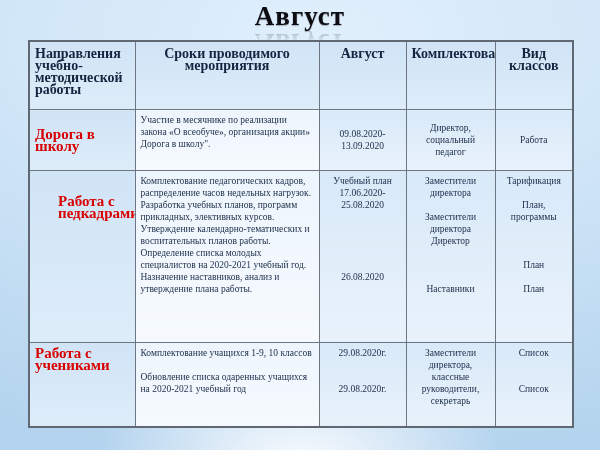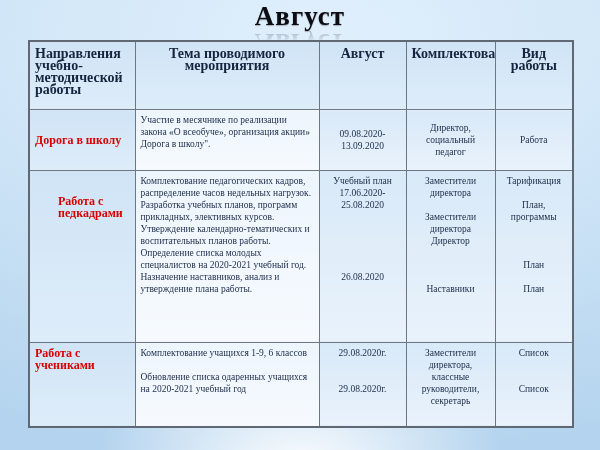--- a/index.html
+++ b/index.html
@@ -47,21 +47,21 @@
   .bg-blue  { background:linear-gradient(180deg,#d0e4f6 0%,#ddecf9 100%); }
   .bg-mid   { background:linear-gradient(180deg,#d8e9f8 0%,#e9f2fb 100%); }
   .bg-white { background:linear-gradient(180deg,#edf5fd 0%,#f6fafe 100%);margin-left:34px; }
 
   .hd { font-weight:bold; vertical-align:top; text-align:center; font-size:14px;
         color:#15253f; padding-top:6px; }
   .hd-left { text-align:left; }
 
   .va-t{vertical-align:top} .va-m{vertical-align:middle}
   .left{text-align:left} .center{text-align:center}
-  .red { color:#d80000; font-weight:bold; font-size:12px; }
+  .red { color:#d80000; font-weight:bold; font-size:15px; }
   .pad-top { padding-top:24px;padding-left:28px; }
   .b { font-weight:bold; }
 </style>
 </head>
 <body>
 
 <div class="slide">
 
   <div class="title-wrap">
     <div class="title">Август</div>
@@ -76,24 +76,24 @@
         <col class="c2">
         <col class="c3">
         <col class="c4">
         <col class="c5">
       </colgroup>
 
     <tbody>
         <tr class="rh">
       <td class="bg-blue hd hd-left">Направления учебно-
 методической работы</td>
-      <td class="bg-blue hd">Тема проводимого мероприятия</td>
+      <td class="bg-blue hd">Сроки проводимого мероприятия</td>
       <td class="bg-blue hd">Август</td>
       <td class="bg-blue hd">Комплектование</td>
-      <td class="bg-blue hd">Вид работы</td>
+      <td class="bg-blue hd">Вид классов</td>
     </tr>
 
     <tr class="r1">
       <td class="bg-blue  va-m left red">Дорога в школу</td>
       <td class="bg-white va-t left">Участие в месячнике по реализации закона «О всеобуче», организация акции» Дорога в школу".</td>
       <td class="bg-mid   va-m center">09.08.2020-
 13.09.2020</td>
       <td class="bg-mid   va-m center">Директор,
 социальный
 педагог</td>
@@ -131,21 +131,21 @@
 
 
 
 План
 
 План</td>
     </tr>
 
     <tr class="r4">
       <td class="bg-blue  va-t left red">Работа с учениками</td>
-      <td class="bg-white va-t left">Комплектование учащихся 1-9, 6 классов
+      <td class="bg-white va-t left">Комплектование учащихся 1-9, 10 классов
 
 Обновление списка одаренных учащихся на 2020-2021 учебный год</td>
       <td class="bg-mid   va-t center">29.08.2020г.
 
 
 29.08.2020г.</td>
       <td class="bg-mid   va-t center">Заместители
 директора,
 классные
 руководители,

